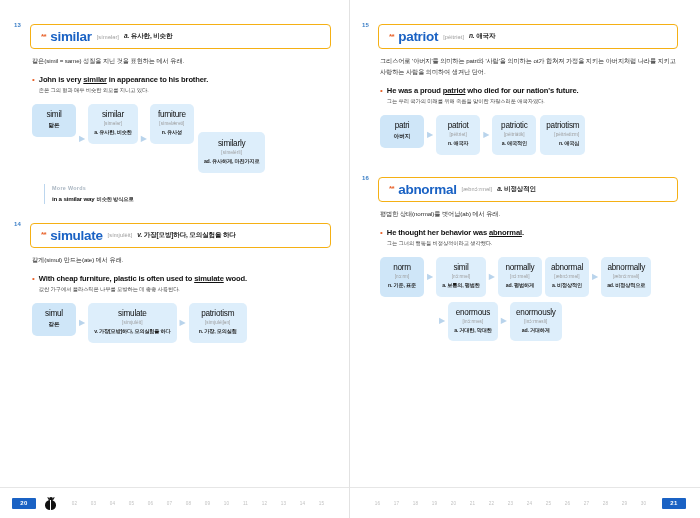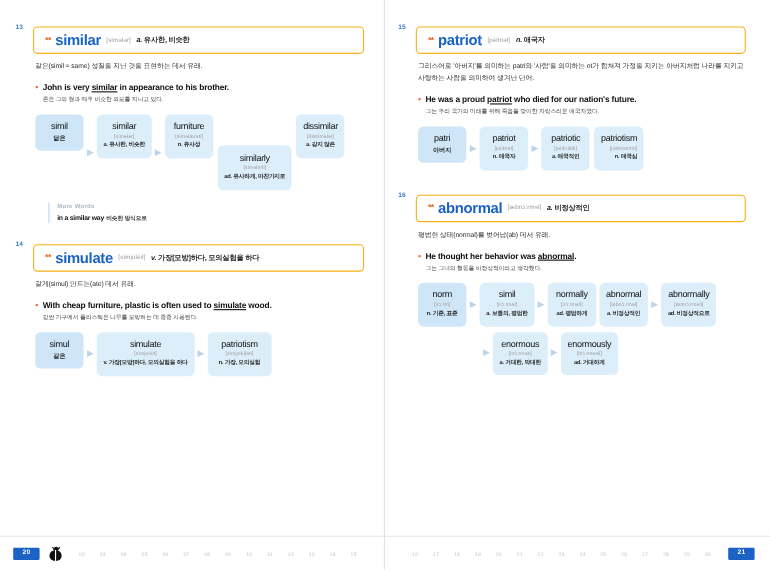--- a/index.html
+++ b/index.html
@@ -153,25 +153,20 @@
         <span class="arrow">▶</span>
         <div class="wbox">
           <div class="w-word">furniture</div>
           <div class="w-phon">[sìməlǽrəti]</div>
           <div class="w-mean">n. 유사성</div>
         </div>
         <div class="wbox tall" style="margin-left:4px;margin-top:28px;">
           <div class="w-word">similarly</div>
           <div class="w-phon">[síməlèrli]</div>
           <div class="w-mean">ad. 유사하게, 마찬가지로</div>
-        </div>
-        <div class="wbox" style="margin-left:4px;">
-          <div class="w-word">dissimilar</div>
-          <div class="w-phon">[dissímələr]</div>
-          <div class="w-mean">a. 같지 않은</div>
         </div>
       </div>
 
       <div class="more">
         <div class="more-title">More Words</div>
         <div class="more-item"><span>in a similar way</span><span class="ko">비슷한 방식으로</span></div>
       </div>
 
       <div class="entry" style="margin-top:19px;">
         <div class="entry-num">14</div>

